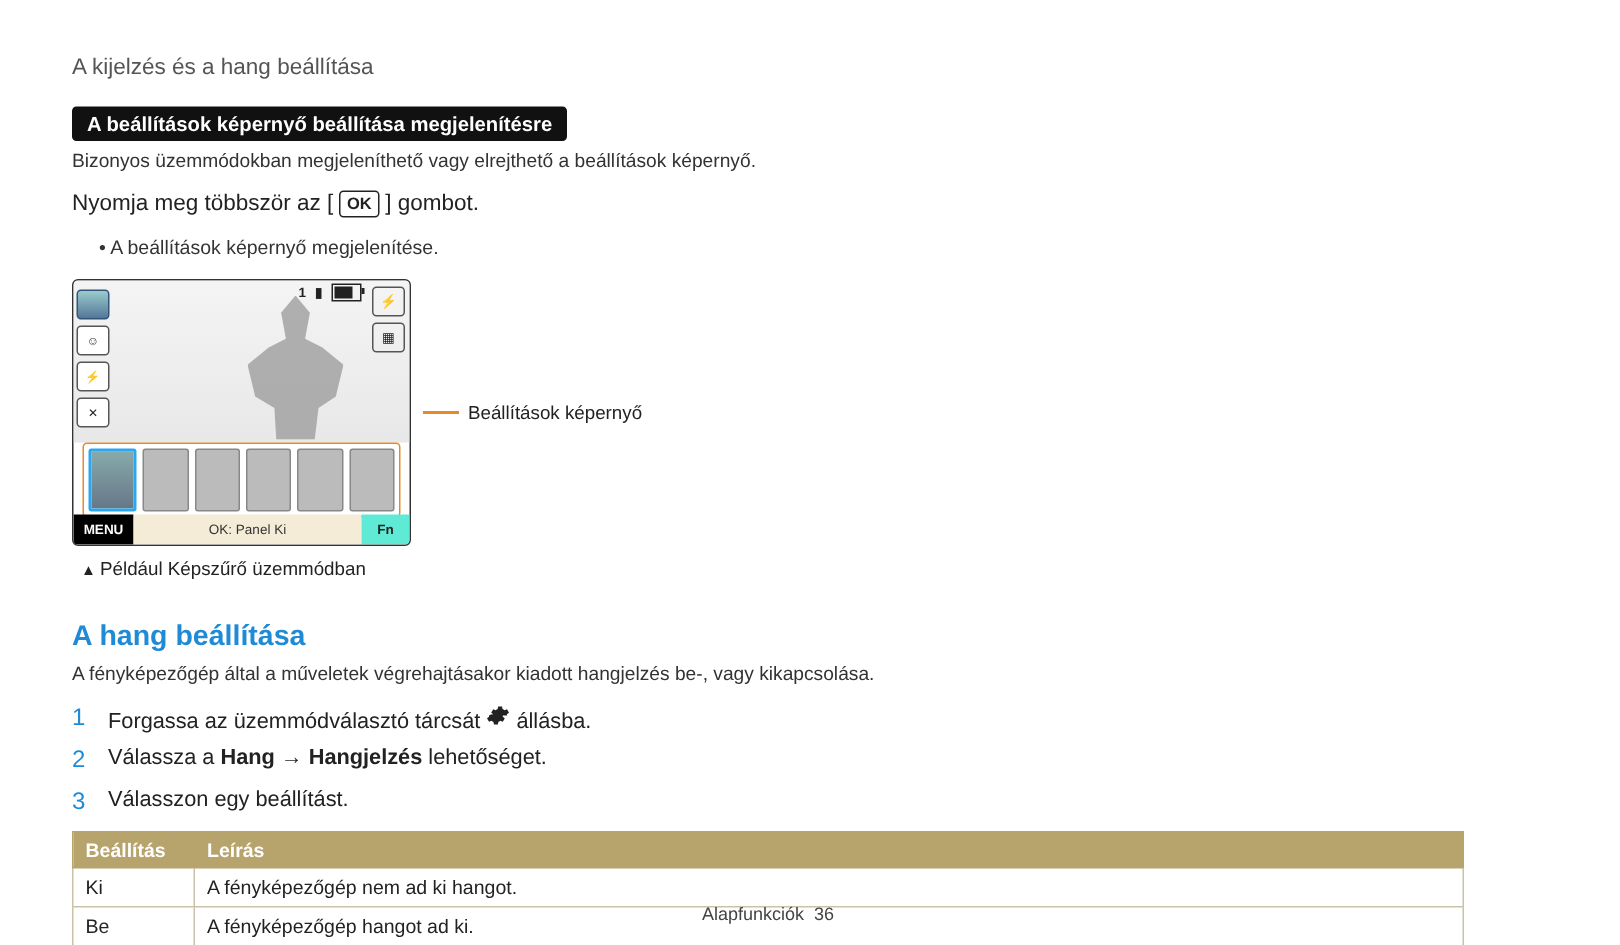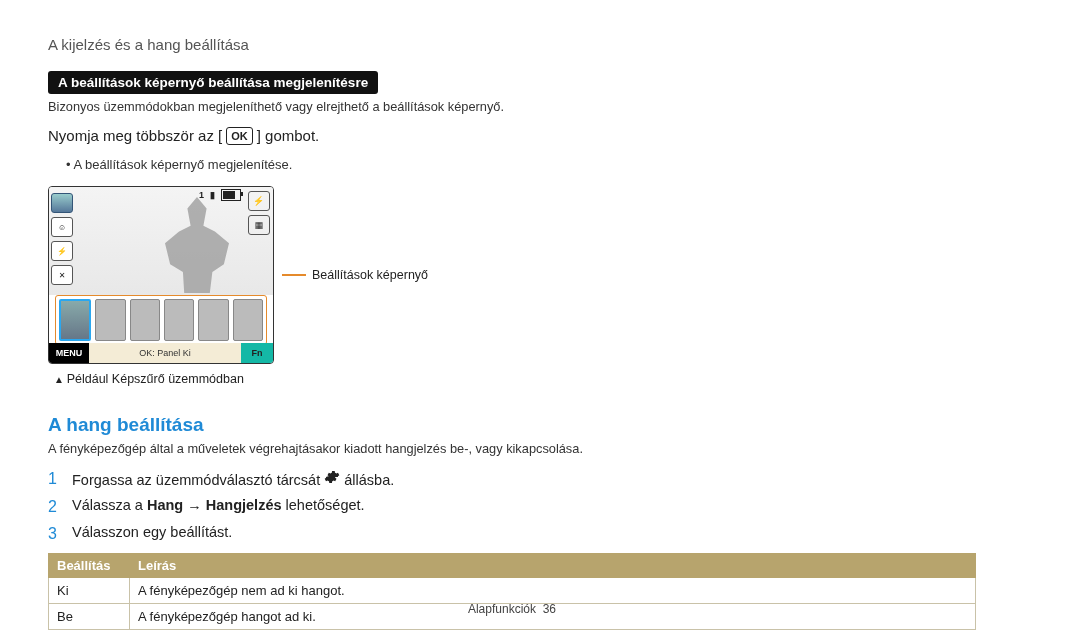--- a/index.html
+++ b/index.html
@@ -195,21 +195,21 @@
   .thumb.sel{ border:2px solid #2aa7ef; background:linear-gradient(#8aa,#678);}
   .bottom-bar {
     position:absolute;
     left:0;right:0;bottom:0;
     height:20px;
     display:flex;
     font-size:9px;
   }
   .bb-left{background:#000;color:#fff;flex:0 0 40px;display:flex;align-items:center;justify-content:center;font-weight:bold;}
   .bb-mid{flex:1;background:#f4ecd6;color:#333;display:flex;align-items:center;justify-content:center;}
-  .bb-right{background:#14b8a6;color:#222;flex:0 0 32px;display:flex;align-items:center;justify-content:center;font-weight:bold;}
+  .bb-right{background:#5eead4;color:#222;flex:0 0 32px;display:flex;align-items:center;justify-content:center;font-weight:bold;}
 
   .callout {
     display:flex;
     align-items:center;
     gap:6px;
     font-size:12.5px;
   }
   .callout .line {
     width:24px;
     height:1.5px;

